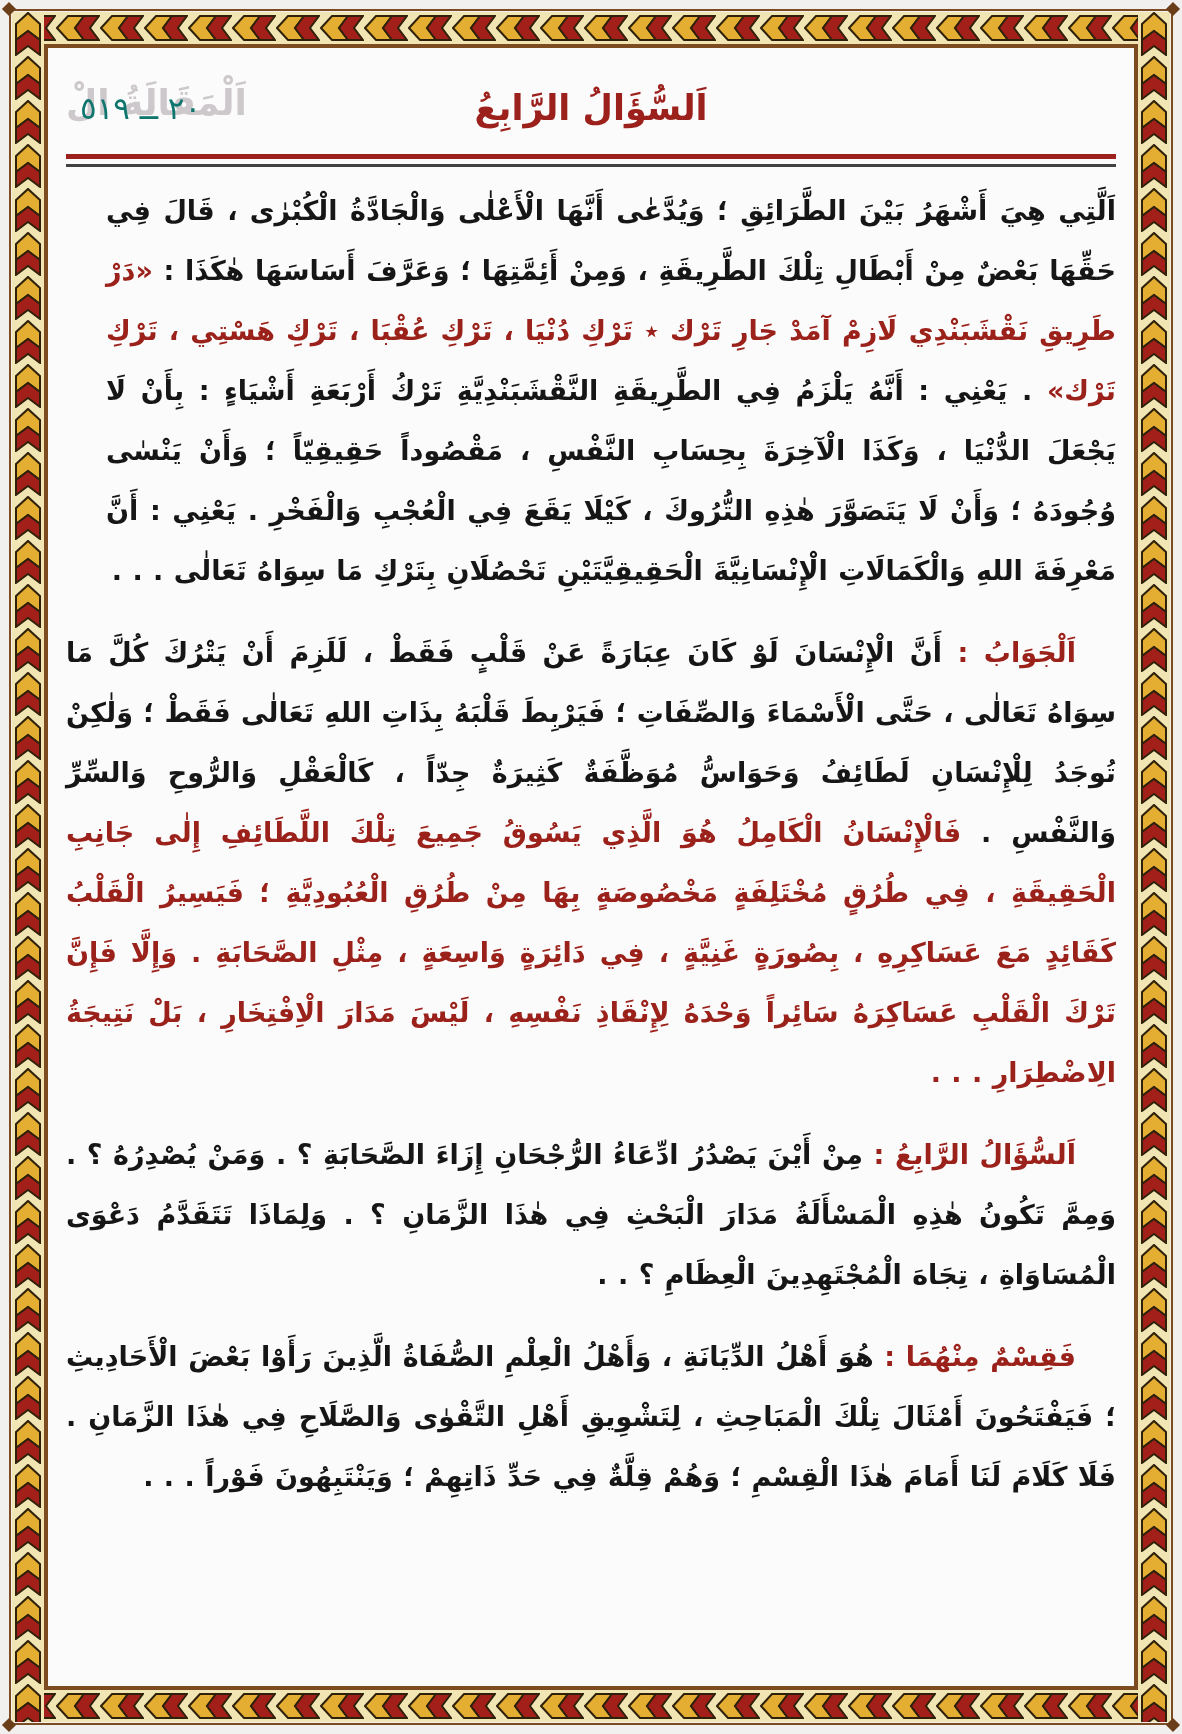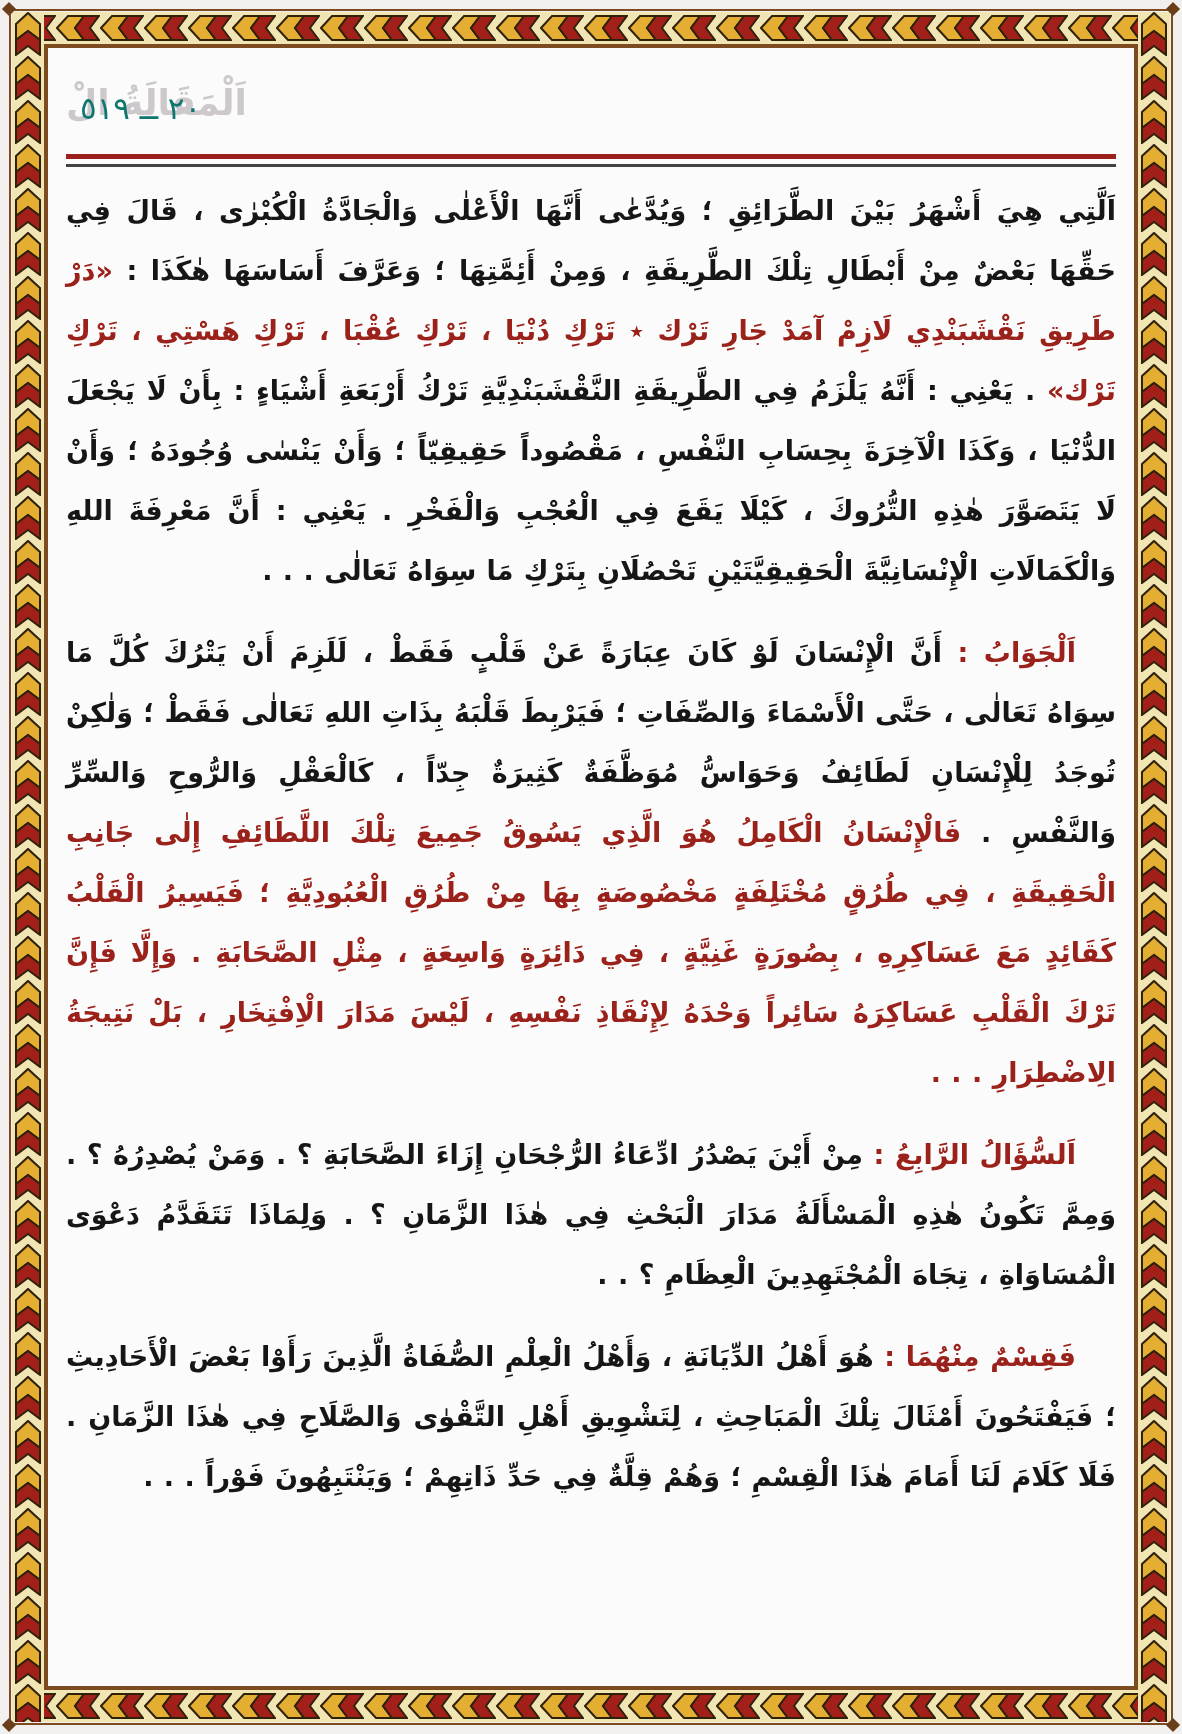--- a/index.html
+++ b/index.html
@@ -63,21 +63,21 @@
   }
   .body-text { margin-top:10px; }
   .para {
     margin:0; padding:0;
     margin-top:22px;
     font-size:27px; font-weight:bold; line-height:60px;
     color:#161616;
     text-align:justify; text-align-last:right;
     word-spacing:1px;
   }
-  .para.first { margin-top:14px; }
+  .para.first { margin-top:14px;margin-left:40px; }
   .para.indent { text-indent:40px; }
   .seg-black { color:#161616; }
   .seg-red   { color:#9b211b; }
 </style>
 </head>
 <body>
 
 <div class="band band-top">
   <svg preserveAspectRatio="none">
     <defs>
@@ -130,20 +130,21 @@
 <div class="outer-line"></div>
 <div class="corner-spur spur-tl"></div>
 <div class="corner-spur spur-tr"></div>
 <div class="corner-spur spur-bl"></div>
 <div class="corner-spur spur-br"></div>
 <div class="inner-line"></div>
 
 <div class="content">
   <div class="header">
     <div class="watermark">اَلْمَقَالَةُ الْ</div>
+    <div class="page-title">اَلسُّؤَالُ الرَّابِعُ</div>
     <div class="page-number">٢٠ ــ ٥١٩</div>
   </div>
   <div class="rule"></div>
   <div class="body-text" id="body-text">
       <p class="para first"><span class="seg-black">اَلَّتِي هِيَ أَشْهَرُ بَيْنَ الطَّرَائِقِ ؛ وَيُدَّعٰى أَنَّهَا الْأَعْلٰى وَالْجَادَّةُ الْكُبْرٰى ، قَالَ فِي حَقِّهَا بَعْضٌ مِنْ أَبْطَالِ تِلْكَ الطَّرِيقَةِ ، وَمِنْ أَئِمَّتِهَا ؛ وَعَرَّفَ أَسَاسَهَا هٰكَذَا : </span><span class="seg-red">«دَرْ طَرِيقِ نَقْشَبَنْدِي لَازِمْ آمَدْ جَارِ تَرْك ٭ تَرْكِ دُنْيَا ، تَرْكِ عُقْبَا ، تَرْكِ هَسْتِي ، تَرْكِ تَرْك»</span><span class="seg-black"> . يَعْنِي : أَنَّهُ يَلْزَمُ فِي الطَّرِيقَةِ النَّقْشَبَنْدِيَّةِ تَرْكُ أَرْبَعَةِ أَشْيَاءٍ : بِأَنْ لَا يَجْعَلَ الدُّنْيَا ، وَكَذَا الْآخِرَةَ بِحِسَابِ النَّفْسِ ، مَقْصُوداً حَقِيقِيّاً ؛ وَأَنْ يَنْسٰى وُجُودَهُ ؛ وَأَنْ لَا يَتَصَوَّرَ هٰذِهِ التُّرُوكَ ، كَيْلَا يَقَعَ فِي الْعُجْبِ وَالْفَخْرِ . يَعْنِي : أَنَّ مَعْرِفَةَ اللهِ وَالْكَمَالَاتِ الْإِنْسَانِيَّةَ الْحَقِيقِيَّتَيْنِ تَحْصُلَانِ بِتَرْكِ مَا سِوَاهُ تَعَالٰى . . .</span></p>
       <p class="para indent"><span class="seg-red">اَلْجَوَابُ : </span><span class="seg-black">أَنَّ الْإِنْسَانَ لَوْ كَانَ عِبَارَةً عَنْ قَلْبٍ فَقَطْ ، لَلَزِمَ أَنْ يَتْرُكَ كُلَّ مَا سِوَاهُ تَعَالٰى ، حَتَّى الْأَسْمَاءَ وَالصِّفَاتِ ؛ فَيَرْبِطَ قَلْبَهُ بِذَاتِ اللهِ تَعَالٰى فَقَطْ ؛ وَلٰكِنْ تُوجَدُ لِلْإِنْسَانِ لَطَائِفُ وَحَوَاسُّ مُوَظَّفَةٌ كَثِيرَةٌ جِدّاً ، كَالْعَقْلِ وَالرُّوحِ وَالسِّرِّ وَالنَّفْسِ . </span><span class="seg-red">فَالْإِنْسَانُ الْكَامِلُ هُوَ الَّذِي يَسُوقُ جَمِيعَ تِلْكَ اللَّطَائِفِ إِلٰى جَانِبِ الْحَقِيقَةِ ، فِي طُرُقٍ مُخْتَلِفَةٍ مَخْصُوصَةٍ بِهَا مِنْ طُرُقِ الْعُبُودِيَّةِ ؛ فَيَسِيرُ الْقَلْبُ كَقَائِدٍ مَعَ عَسَاكِرِهِ ، بِصُورَةٍ غَنِيَّةٍ ، فِي دَائِرَةٍ وَاسِعَةٍ ، مِثْلِ الصَّحَابَةِ . وَإِلَّا فَإِنَّ تَرْكَ الْقَلْبِ عَسَاكِرَهُ سَائِراً وَحْدَهُ لِإِنْقَاذِ نَفْسِهِ ، لَيْسَ مَدَارَ الْاِفْتِخَارِ ، بَلْ نَتِيجَةُ الِاضْطِرَارِ . . .</span></p>
       <p class="para indent"><span class="seg-red">اَلسُّؤَالُ الرَّابِعُ : </span><span class="seg-black">مِنْ أَيْنَ يَصْدُرُ ادِّعَاءُ الرُّجْحَانِ إِزَاءَ الصَّحَابَةِ ؟ . وَمَنْ يُصْدِرُهُ ؟ . وَمِمَّ تَكُونُ هٰذِهِ الْمَسْأَلَةُ مَدَارَ الْبَحْثِ فِي هٰذَا الزَّمَانِ ؟ . وَلِمَاذَا تَتَقَدَّمُ دَعْوَى الْمُسَاوَاةِ ، تِجَاهَ الْمُجْتَهِدِينَ الْعِظَامِ ؟ . .</span></p>
       <p class="para indent"><span class="seg-red">فَقِسْمٌ مِنْهُمَا : </span><span class="seg-black">هُوَ أَهْلُ الدِّيَانَةِ ، وَأَهْلُ الْعِلْمِ الصُّفَاةُ الَّذِينَ رَأَوْا بَعْضَ الْأَحَادِيثِ ؛ فَيَفْتَحُونَ أَمْثَالَ تِلْكَ الْمَبَاحِثِ ، لِتَشْوِيقِ أَهْلِ التَّقْوٰى وَالصَّلَاحِ فِي هٰذَا الزَّمَانِ . فَلَا كَلَامَ لَنَا أَمَامَ هٰذَا الْقِسْمِ ؛ وَهُمْ قِلَّةٌ فِي حَدِّ ذَاتِهِمْ ؛ وَيَنْتَبِهُونَ فَوْراً . . .</span></p>
     </div>
 </div>

